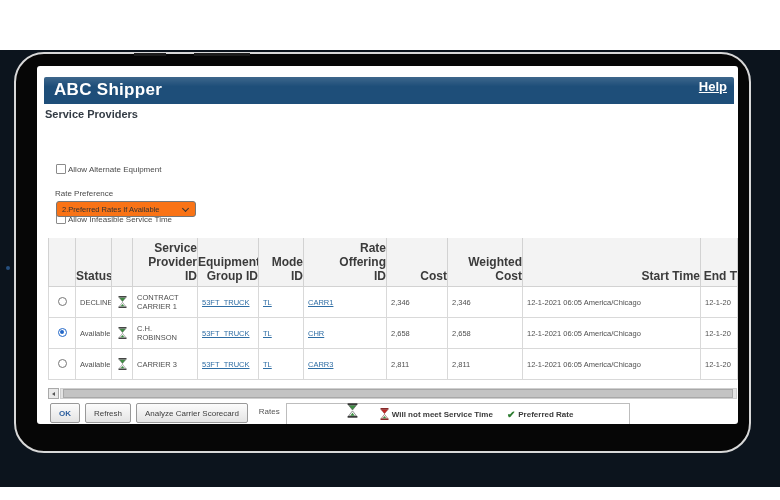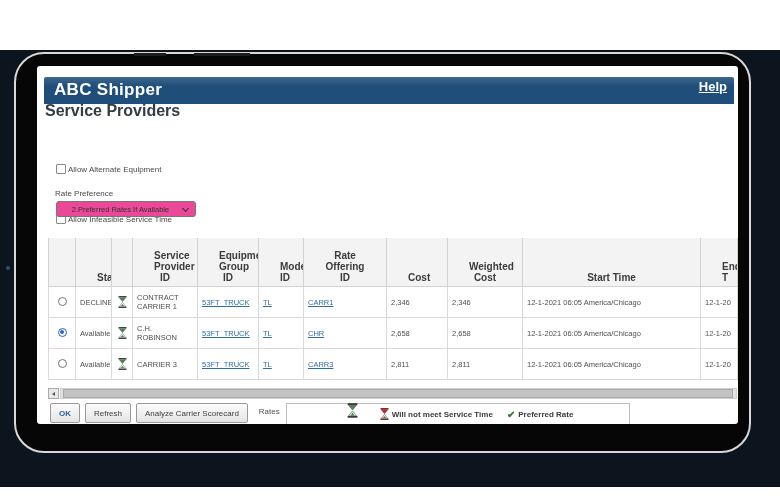--- a/index.html
+++ b/index.html
@@ -17,37 +17,37 @@
   
   .screen{position:absolute;left:21px;top:12px;width:701px;height:358px;background:#fff;
           border-radius:3px;overflow:hidden;}
   
   .app-header{position:absolute;left:7px;top:11px;width:690px;height:27px;background:var(--header-bg,#1e4e79);
               border-radius:2px 2px 0 0;
               background-image:linear-gradient(to bottom,rgba(255,255,255,.14),rgba(255,255,255,0) 35%);}
   .app-title{position:absolute;left:10px;top:3px;font-size:17px;font-weight:bold;color:#fff;letter-spacing:.3px;}
   .help-link{position:absolute;right:7px;top:2px;font-size:13px;font-weight:bold;color:#fff;
              text-decoration:underline;cursor:pointer;}
-  .section-title{position:absolute;left:8px;top:36px;font-size:16px;font-weight:bold;color:#333b44;}
+  .section-title{position:absolute;left:8px;top:42px;font-size:11px;font-weight:bold;color:#333b44;}
   
   .filters{position:absolute;left:19px;top:62px;}
   .chk-row{display:flex;align-items:center;height:18px;font-size:8px;color:#4a4a4a;cursor:pointer;margin-top:32px;}
   .chk{width:8px;height:8px;border:1px solid #8b8b8b;border-radius:1px;background:#fff;margin-right:2px;flex:none;}
   .rate-label{position:absolute;left:18px;top:123px;font-size:8px;color:#4a4a4a;}
   .select{position:absolute;left:19px;top:135px;width:140px;height:16px;box-sizing:border-box;
-          border:1px solid #767676;border-radius:3px;background:#ec4899;font-size:7.5px;color:#333;
-          display:flex;align-items:center;padding:0 16px 0 5px;cursor:pointer;justify-content:center;}
+          border:1px solid #767676;border-radius:3px;background:#f97316;font-size:7.5px;color:#333;
+          display:flex;align-items:center;padding:0 16px 0 5px;cursor:pointer;}
   .chev{position:absolute;right:7px;top:4px;width:4px;height:4px;border-right:1.2px solid #333;
         border-bottom:1.2px solid #333;transform:rotate(45deg);}
   
   .grid{position:absolute;left:11px;top:166px;width:689px;border-collapse:collapse;table-layout:fixed;
         font-size:7.5px;color:#4f4f4f;border:1px solid #c4c4c4;}
   .grid th{background:#f3f3f3;border:1px solid #d2d2d2;border-top:6px solid #fff;
-           vertical-align:bottom;text-align:center;padding:3px 21px;height:42px;
-           font-size:10px;font-weight:bold;color:#3b3b3b;white-space:pre-line;overflow:hidden;}
+           vertical-align:bottom;text-align:right;padding:3px 0;height:42px;
+           font-size:12px;font-weight:bold;color:#3b3b3b;white-space:pre-line;overflow:hidden;}
   .grid td{border:1px solid #d9d9d9;background:#fff;padding:2px 4px;height:26px;vertical-align:middle;overflow:hidden;}
   .nowrap{white-space:nowrap;}
   .center{text-align:center;}
   .cell-link{color:var(--link,#2e6da4);text-decoration:underline;cursor:pointer;white-space:nowrap;}
   .radio{display:inline-block;width:9px;height:9px;box-sizing:border-box;border:1px solid #777;
          border-radius:50%;background:#fff;position:relative;cursor:pointer;}
   .radio.checked{border-color:var(--radio-selected,#2468c8);}
   .radio.checked::after{content:"";position:absolute;left:1.5px;top:1.5px;right:1.5px;bottom:1.5px;
          background:var(--radio-selected,#2468c8);border-radius:50%;}
   .hg{display:block;margin:0 auto;}

